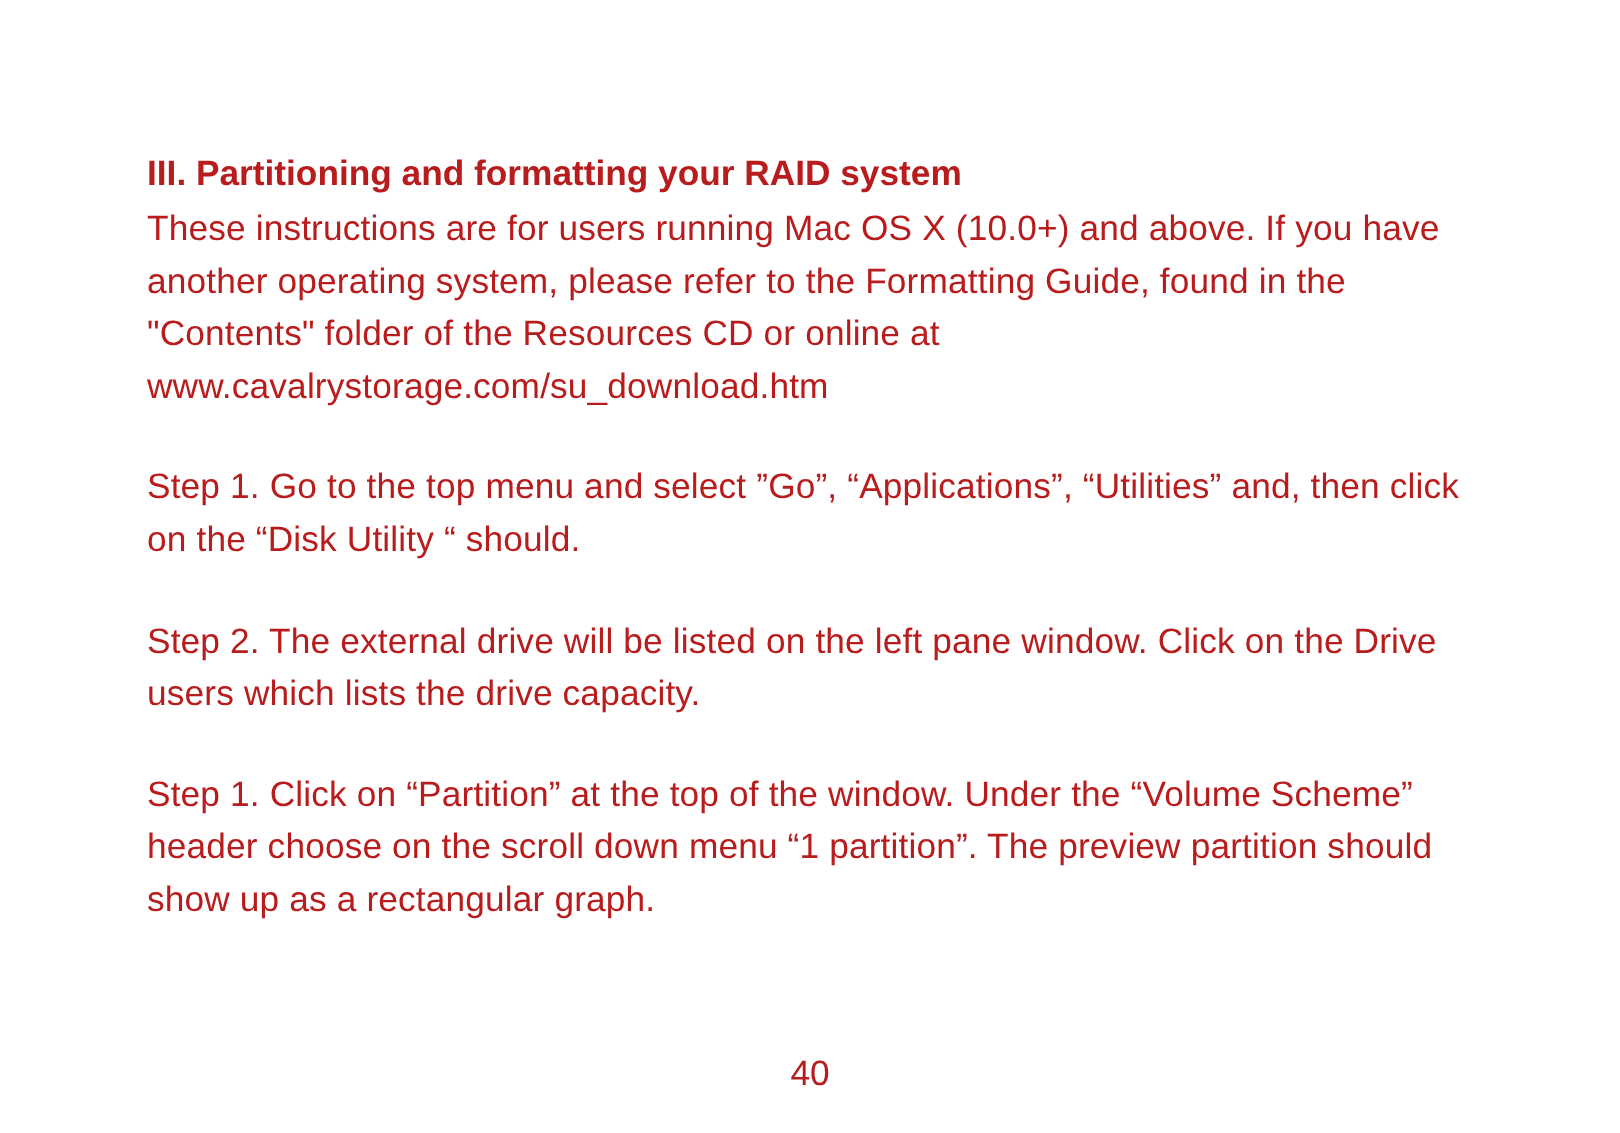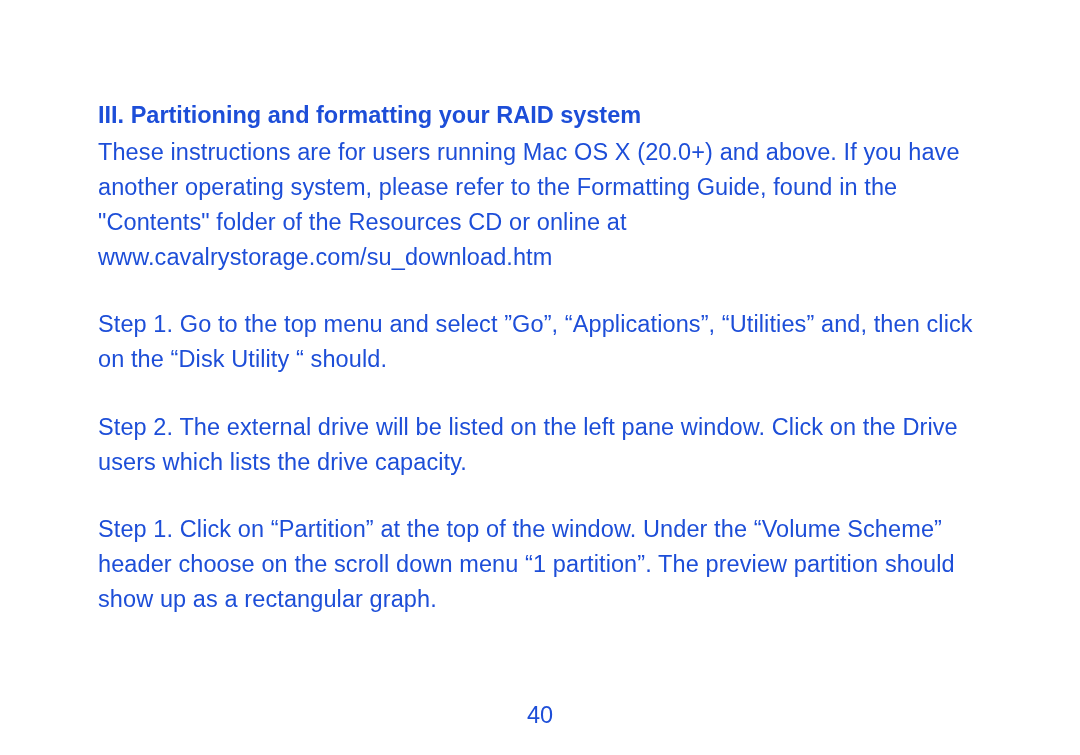--- a/index.html
+++ b/index.html
@@ -2,21 +2,21 @@
 <html><head>
   <meta charset="utf-8">
   <style>
     * { margin: 0; padding: 0; box-sizing: border-box; }
     html, body { width: 1080px; height: 755px; background: #ffffff; font-family: Arial, Helvetica, sans-serif; }
     .page {
       position: relative;
       width: 1080px;
       height: 755px;
       padding: 98px 94px 0 98px;
-      color: #1d4ed8;
+      color: #b91c1c;
     }
     .heading {
       font-weight: bold;
       font-size: 23.5px;
       line-height: 1.5;
       margin-bottom: 2px;
     }
     .para {
       font-size: 23.5px;
       line-height: 1.48;
@@ -31,21 +31,21 @@
       width: 100%;
       text-align: center;
       font-size: 23.5px;
     }
   </style>
 </head>
 <body>
 
 <div class="page">
   <div class="heading">III. Partitioning and formatting your RAID system</div>
-  <div class="para">These instructions are for users running Mac OS X (20.0+) and above. If you have another operating system, please refer to the Formatting Guide, found in the "Contents" folder of the Resources CD or online at www.cavalrystorage.com/su_download.htm</div>
+  <div class="para">These instructions are for users running Mac OS X (10.0+) and above. If you have another operating system, please refer to the Formatting Guide, found in the "Contents" folder of the Resources CD or online at www.cavalrystorage.com/su_download.htm</div>
 
   <div class="para">
     <span class="step-label">Step 1.</span><span> Go to the top menu and select ”Go”, “Applications”, “Utilities” and, then click on the “Disk Utility “ should.</span>
   </div>
 
   <div class="para">
     <span class="step-label">Step 2.</span><span> The external drive will be listed on the left pane window. Click on the Drive users which lists the drive capacity.</span>
   </div>
 
   <div class="para">

